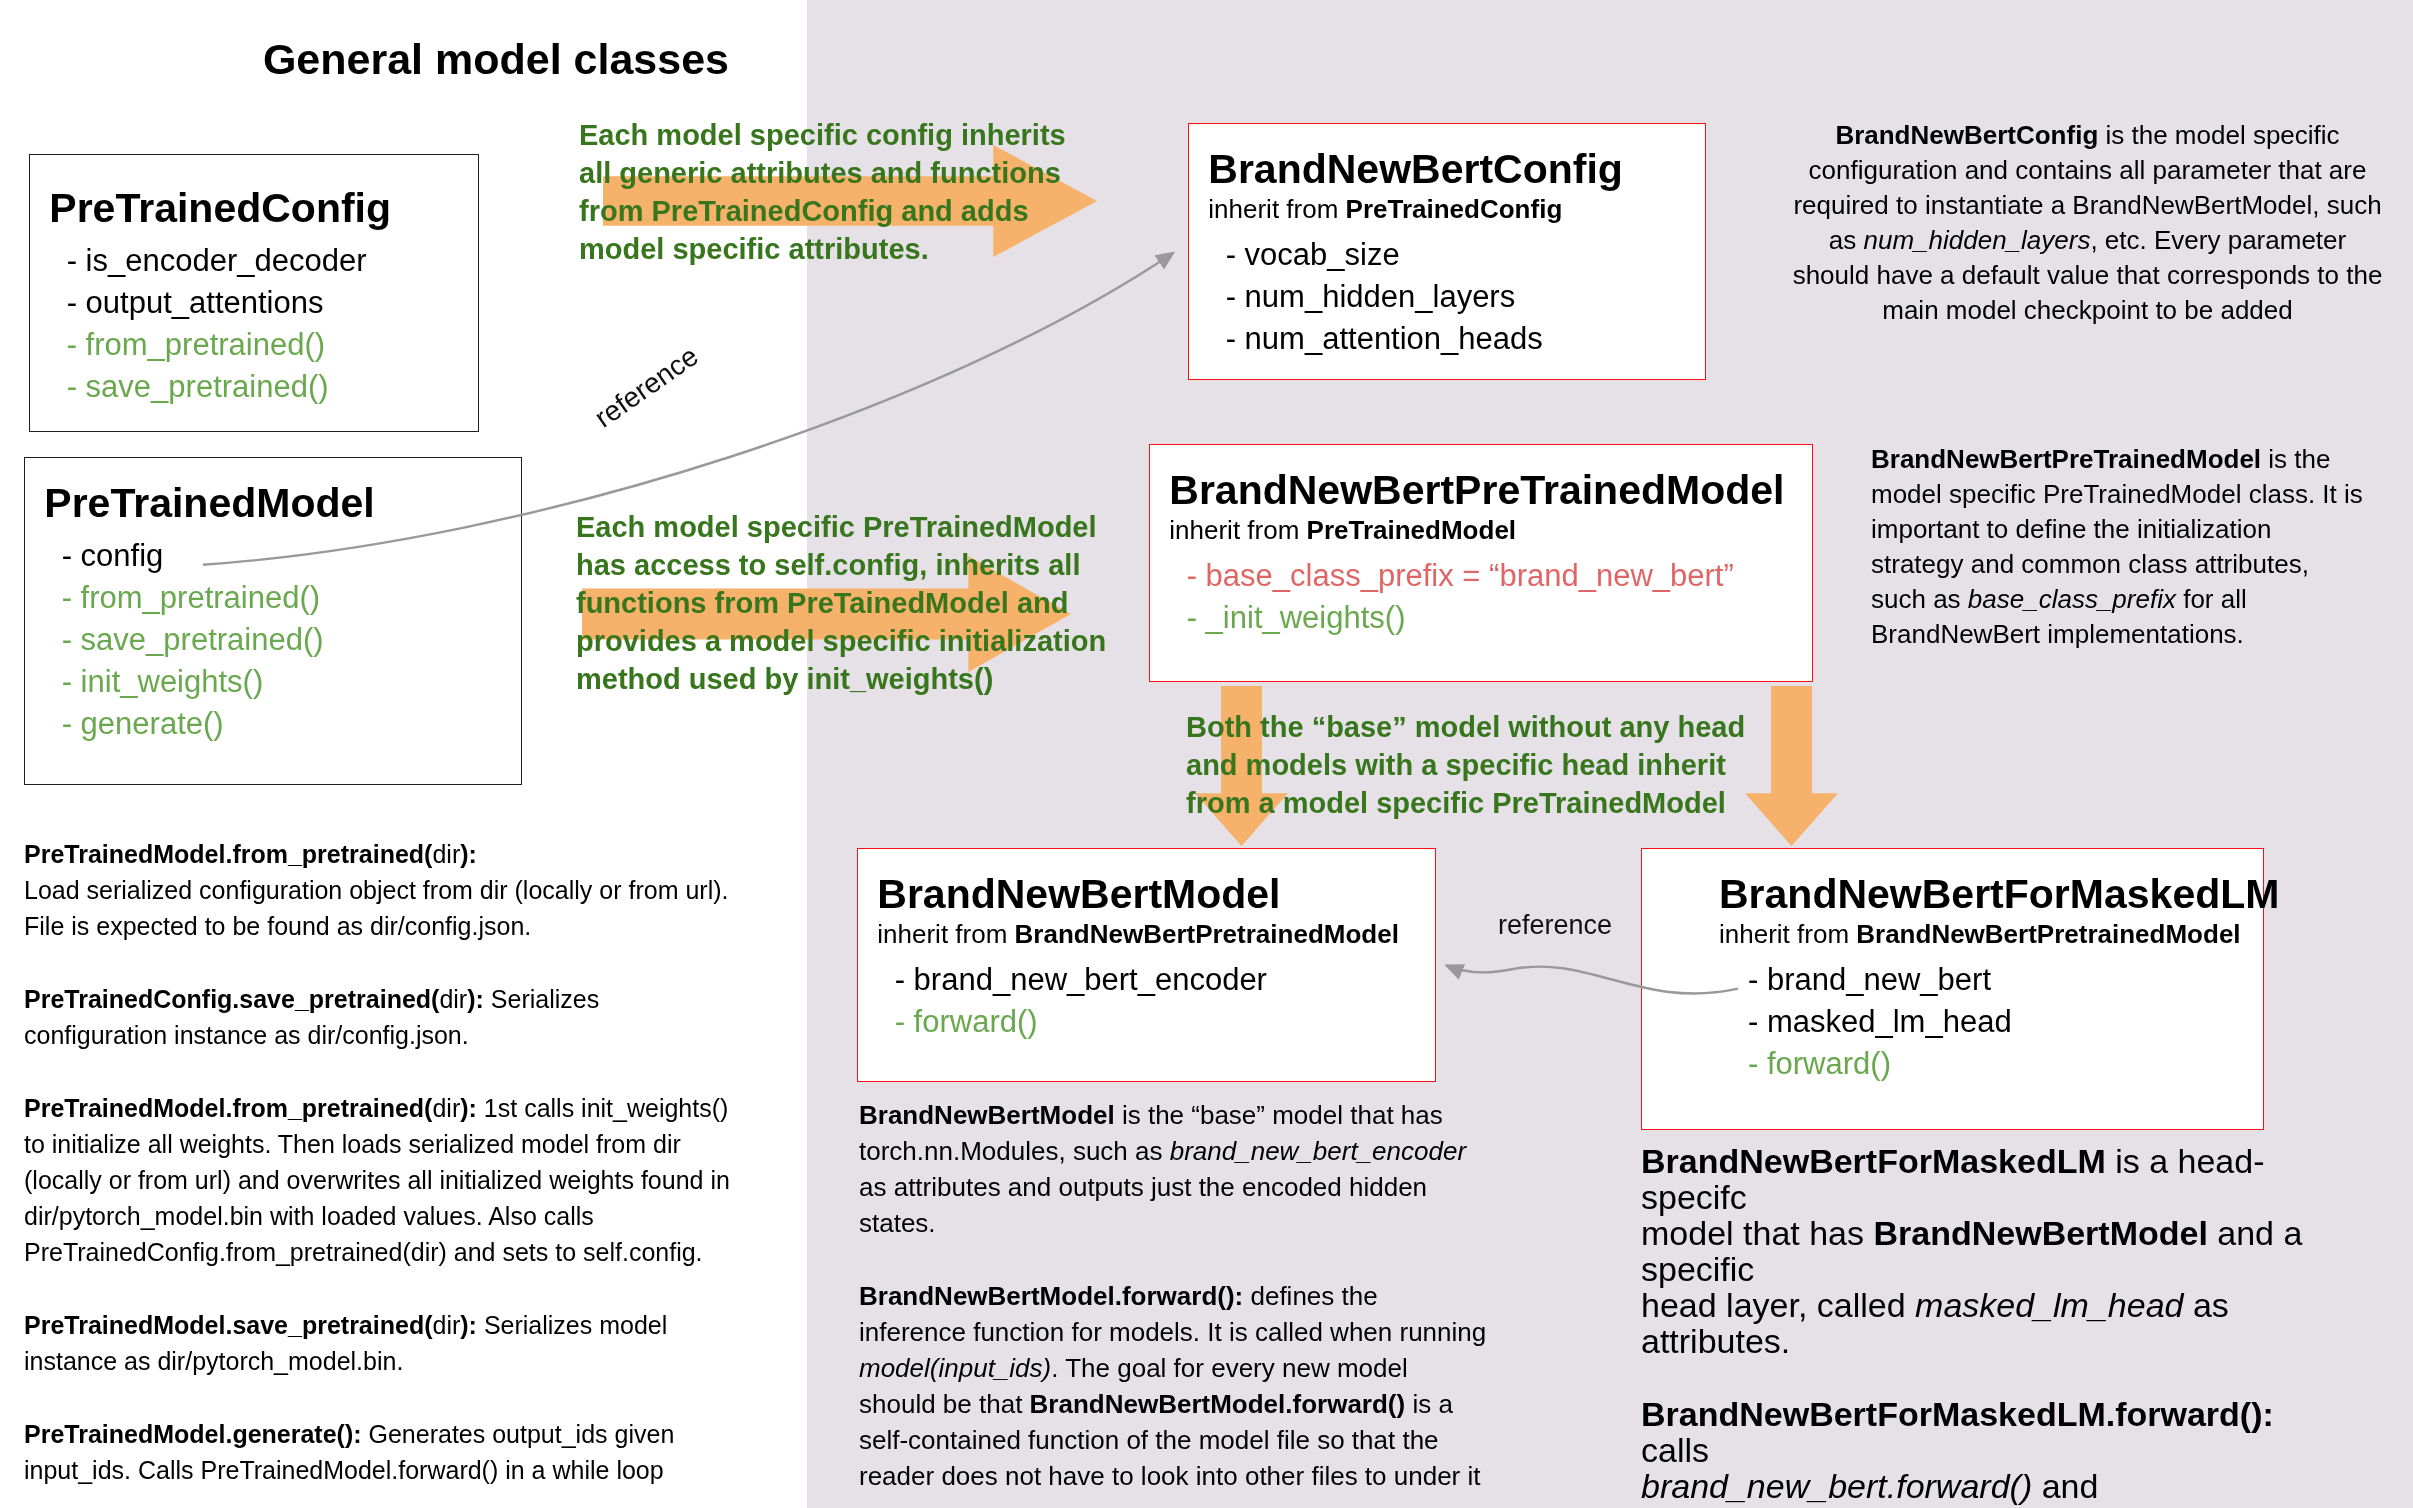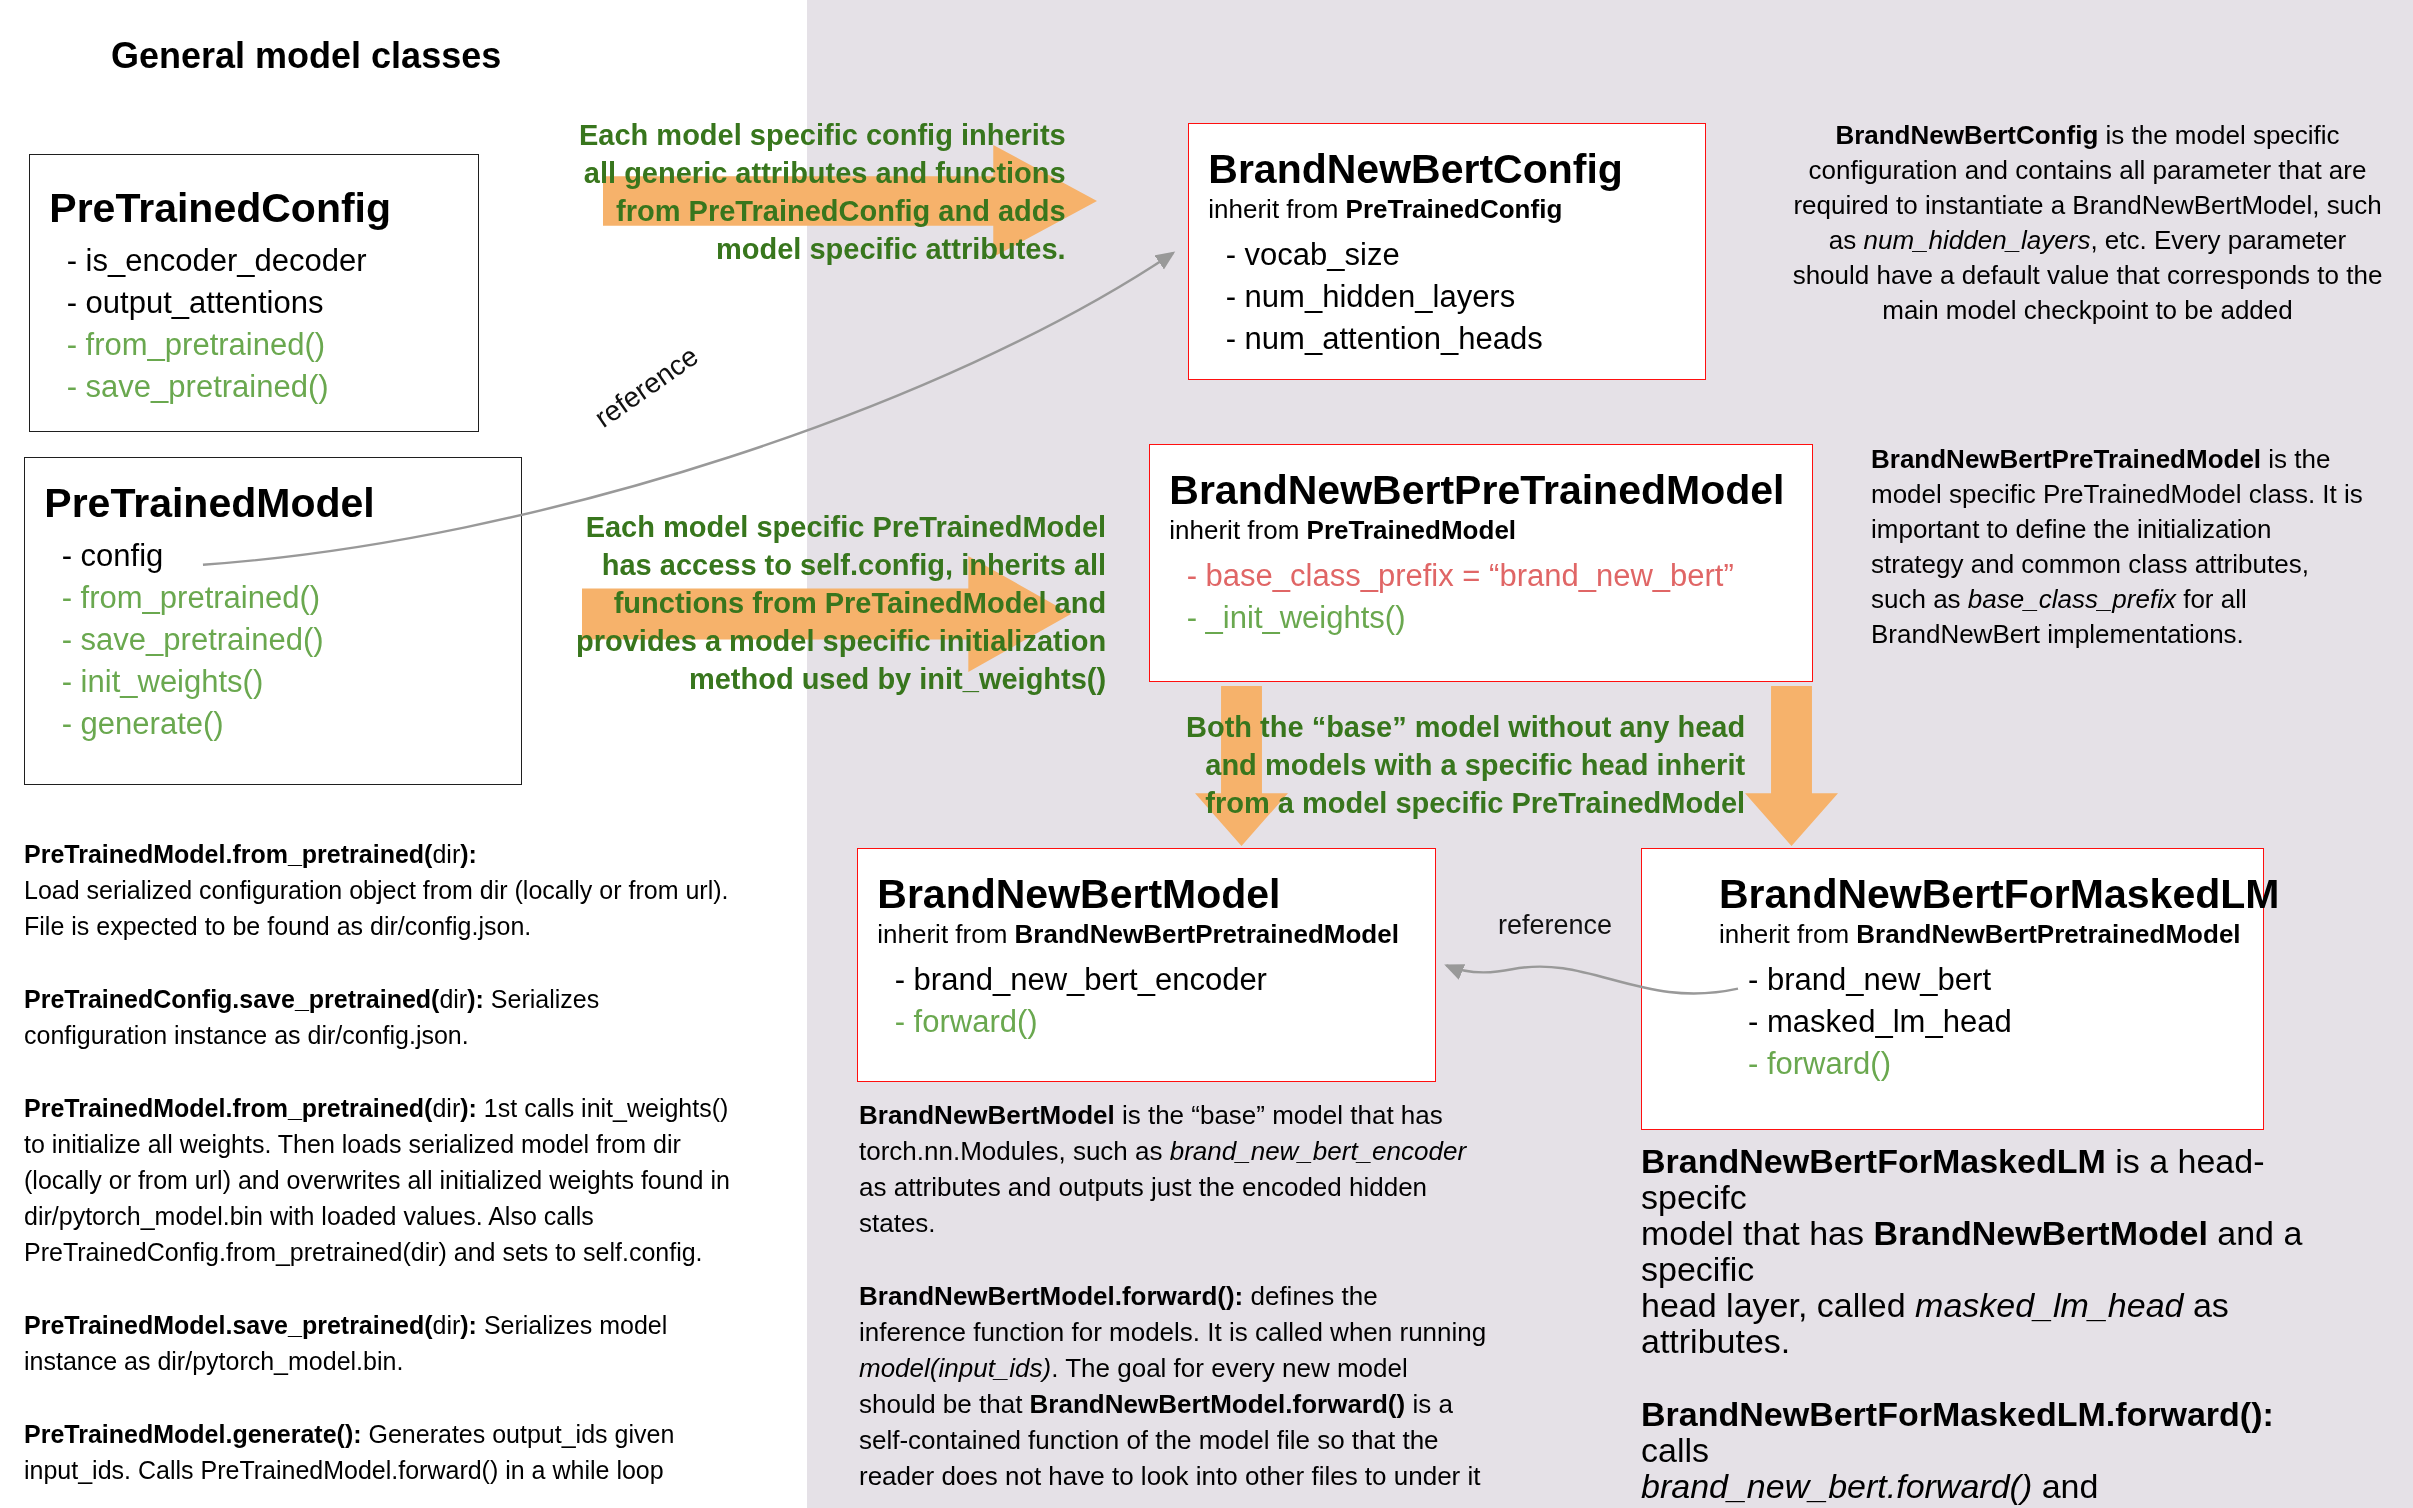--- a/index.html
+++ b/index.html
@@ -2,37 +2,37 @@
 <html style="--background-right: #e5e1e7; --box-border: #1f1f1f; --red-border: #ff0f0f; --green-dark: #38761d; --green-method: #6aa84f; --salmon: #e06666; --orange: #f6b26b; --gray-line: #999999;"><head>
 <meta charset="utf-8">
 <style>
   html,body{margin:0;padding:0;background:#fff;}
   .canvas{
     position:relative;width:2414px;height:1508px;background:#fff;overflow:hidden;
     font-family:"Liberation Sans",sans-serif;color:#000;
   }
   .right-bg{position:absolute;left:807px;top:0;width:1607px;height:1508px;
     background:var(--background-right,#e5e1e7);}
-  .main-title{position:absolute;font-weight:bold;font-size:36px;text-align:left;letter-spacing:0;}
+  .main-title{position:absolute;font-weight:bold;font-size:43px;text-align:right;letter-spacing:0;}
   #title-left{left:111px;top:35px;width:618px;}
   #title-right{left:1149px;top:19.3px;width:917px;}
 
   
   .arrow-right{position:absolute;background:var(--orange,#f6b26b);
     clip-path:polygon(0 28%,79% 28%,79% 0,100% 50%,79% 100%,79% 72%,0 72%);}
   #arrow1{left:603px;top:145px;width:494px;height:112px;}
   #arrow2{left:582px;top:556px;width:489px;height:116px;}
   .arrow-down{position:absolute;background:var(--orange,#f6b26b);
     clip-path:polygon(28% 0,72% 0,72% 67%,100% 67%,50% 100%,0 67%,28% 67%);}
   #darrow1{left:1195px;top:686px;width:93px;height:160px;}
   #darrow2{left:1745px;top:686px;width:93px;height:160px;}
 
   
   .green-note{position:absolute;color:var(--green-dark,#38761d);font-weight:bold;
-    font-size:29px;line-height:38px;white-space:pre-line;text-align:right;}
+    font-size:29px;line-height:38px;white-space:pre-line;}
   #note1{left:579px;top:116px;}
   #note2{left:576px;top:508px;}
   #note3{left:1186px;top:708px;}
 
   
   .para-block{position:absolute;font-size:26px;line-height:35px;}
   .para-block p{margin:0 0 37px 0;}
   #para-config-desc{left:1769px;top:118px;width:637px;text-align:center;}
   #para-ptm-desc{left:1871px;top:442px;width:541px;}
   #para-general{left:24px;top:836px;width:850px;font-size:25px;line-height:36px;}

